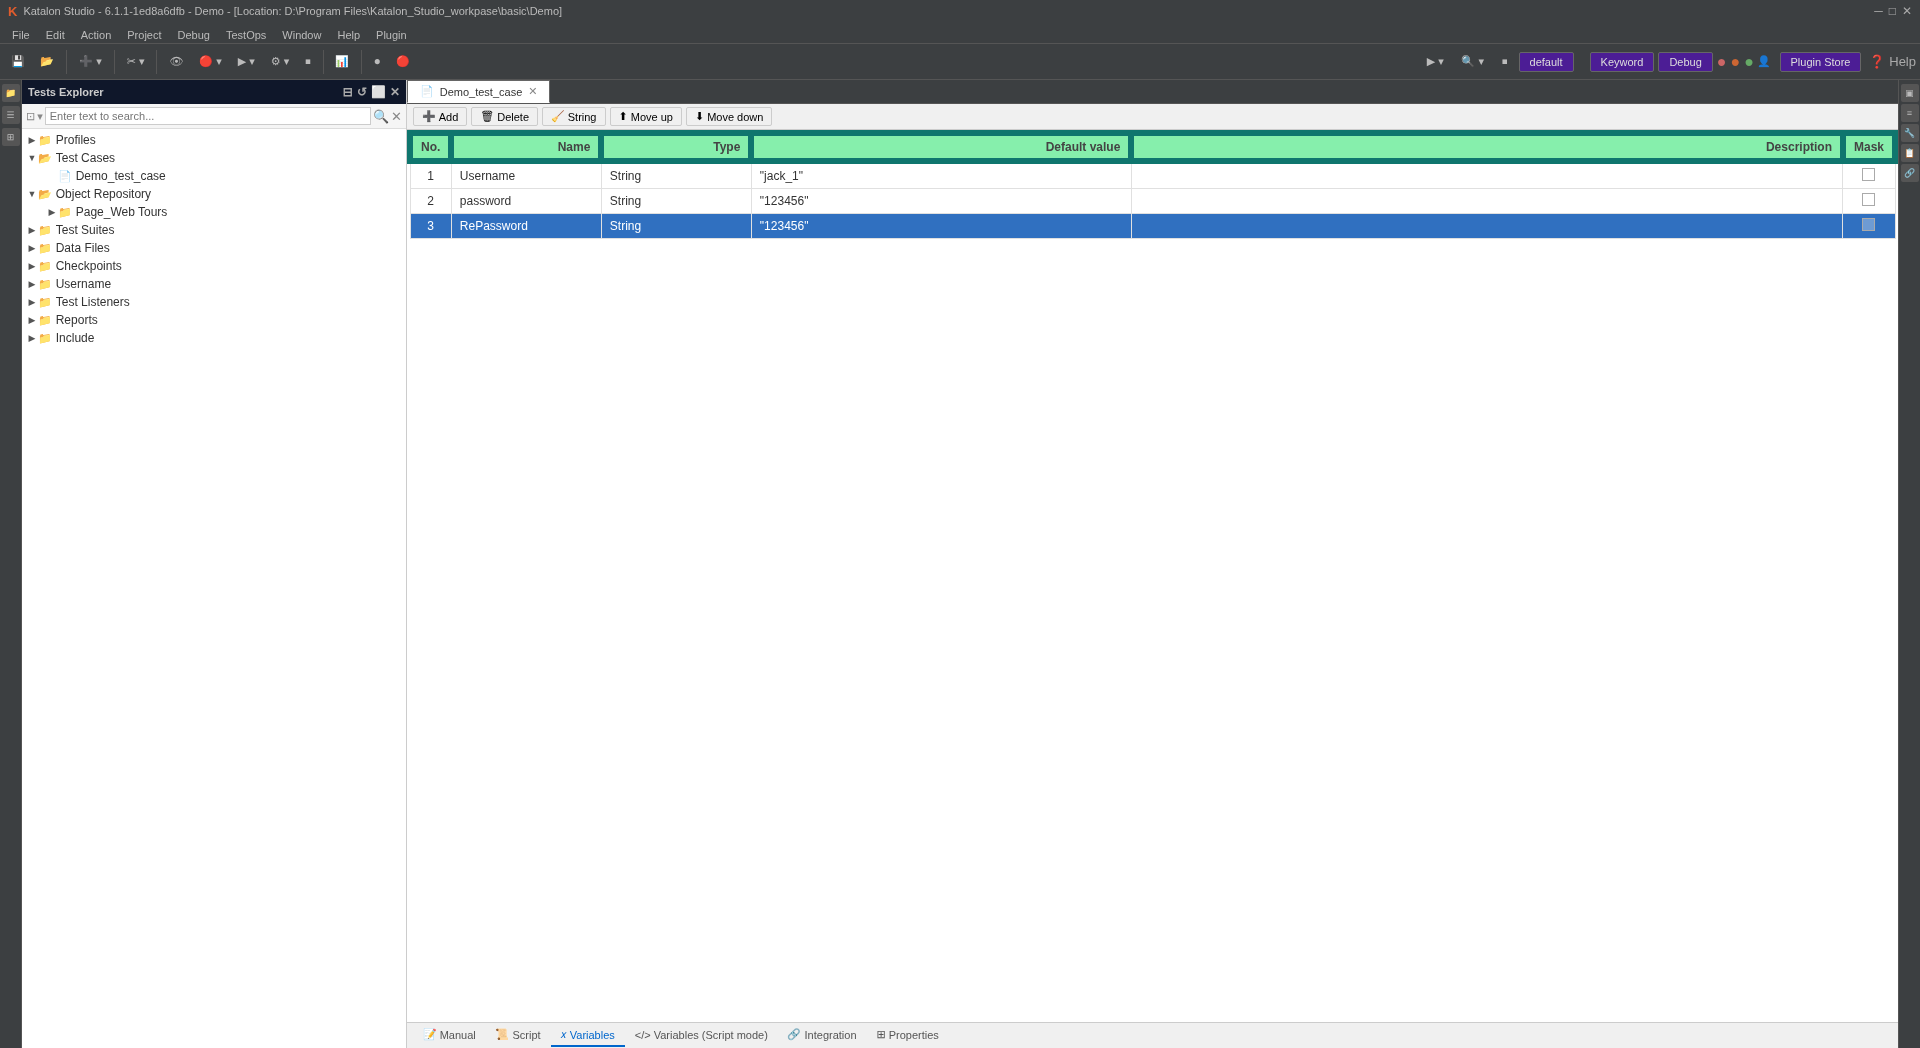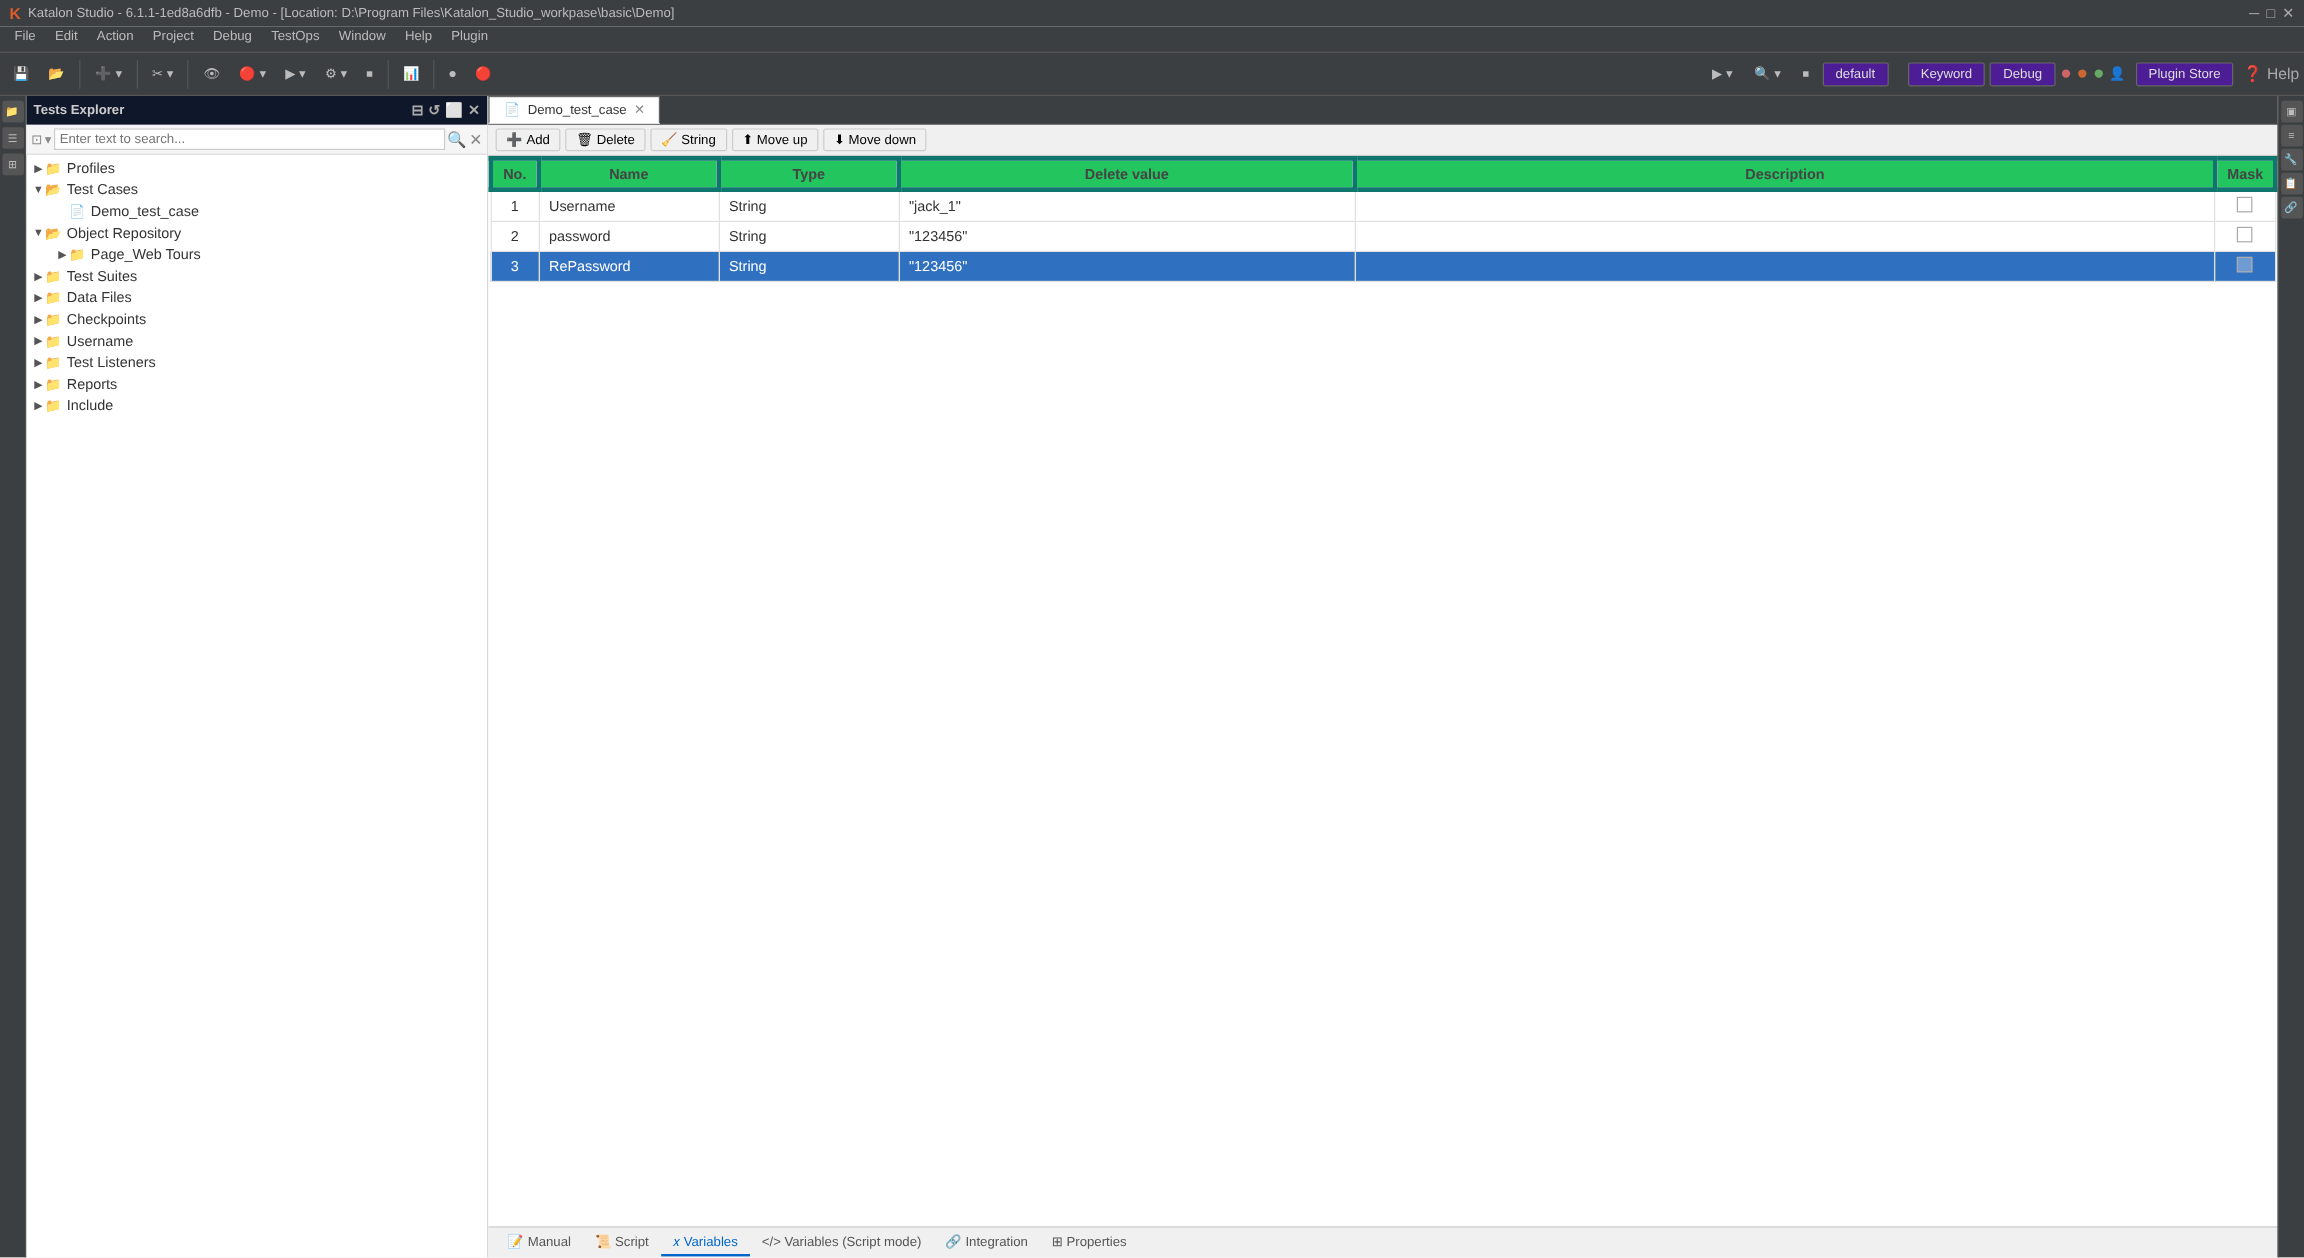--- a/index.html
+++ b/index.html
@@ -31,21 +31,21 @@
       font-size: 12px;
       color: #aaa;
     }
 
     
     #menu-bar {
       background: #3c3f41;
       color: #bbbbbb;
       height: 22px;
       display: flex;
-      align-items: flex-start;
+      align-items: flex-end;
       padding: 0 4px;
       font-size: 11px;
       border-bottom: 1px solid #555;
     }
     #menu-bar span {
       padding: 2px 8px;
       cursor: pointer;
     }
 
     
@@ -236,24 +236,24 @@
       flex: 1;
       overflow: auto;
       background: #fff;
     }
     #variables-table {
       width: 100%;
       border-collapse: collapse;
       font-size: 12px;
     }
     #variables-table th {
-      background: #22c55e;
-      border: 4px solid #0f766e;
+      background: #86efac;
+      border: 6px solid #0f766e;
       padding: 4px 8px;
-      text-align: center;
+      text-align: right;
       font-weight: 600;
       color: #444;
       position: sticky;
       top: 0;
       z-index: 1;
     }
     #variables-table td {
       border: 1px solid #e0e0e0;
       padding: 4px 8px;
       color: #333;
@@ -527,21 +527,21 @@
       </button>
     </div>
 
     <div id="variables-table-area">
       <table id="variables-table">
         <thead>
           <tr>
             <th class="col-no">No.</th>
             <th class="col-name">Name</th>
             <th class="col-type">Type</th>
-            <th class="col-default">Delete value</th>
+            <th class="col-default">Default value</th>
             <th class="col-desc">Description</th>
             <th class="col-mask">Mask</th>
           </tr>
         </thead>
         <tbody id="variables-tbody">
           <tr>
             <td class="col-no">1</td>
             <td class="col-name">Username</td>
             <td class="col-type">String</td>
             <td class="col-default">"jack_1"</td>

